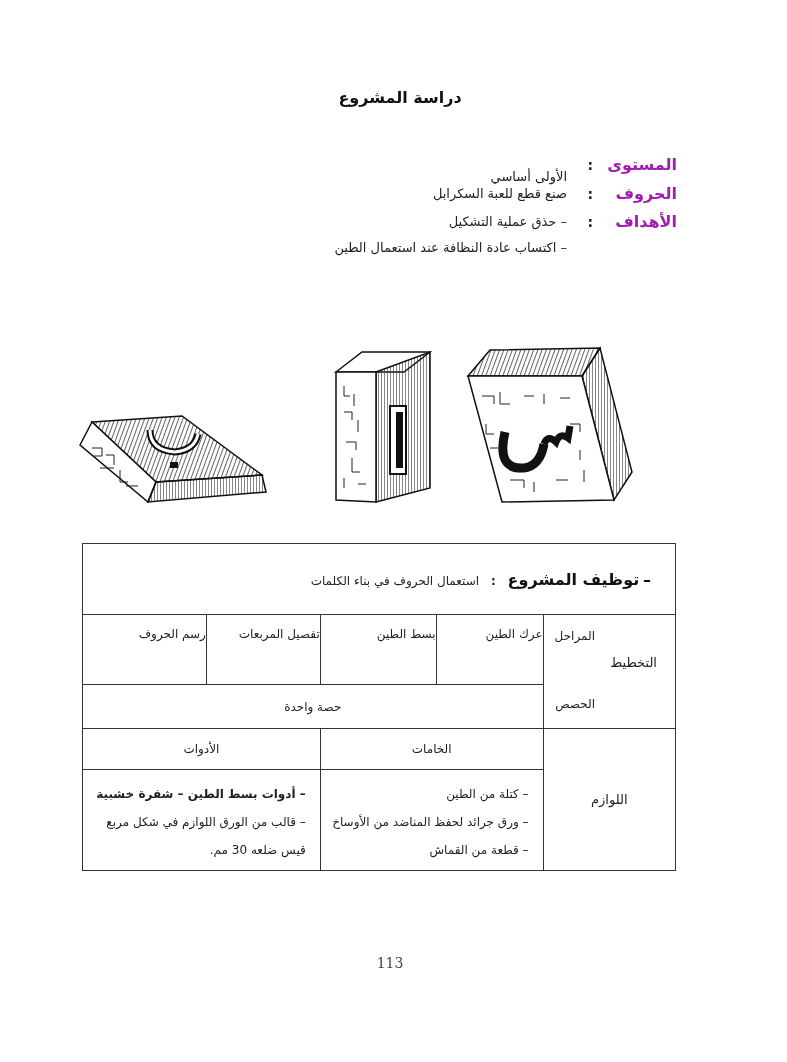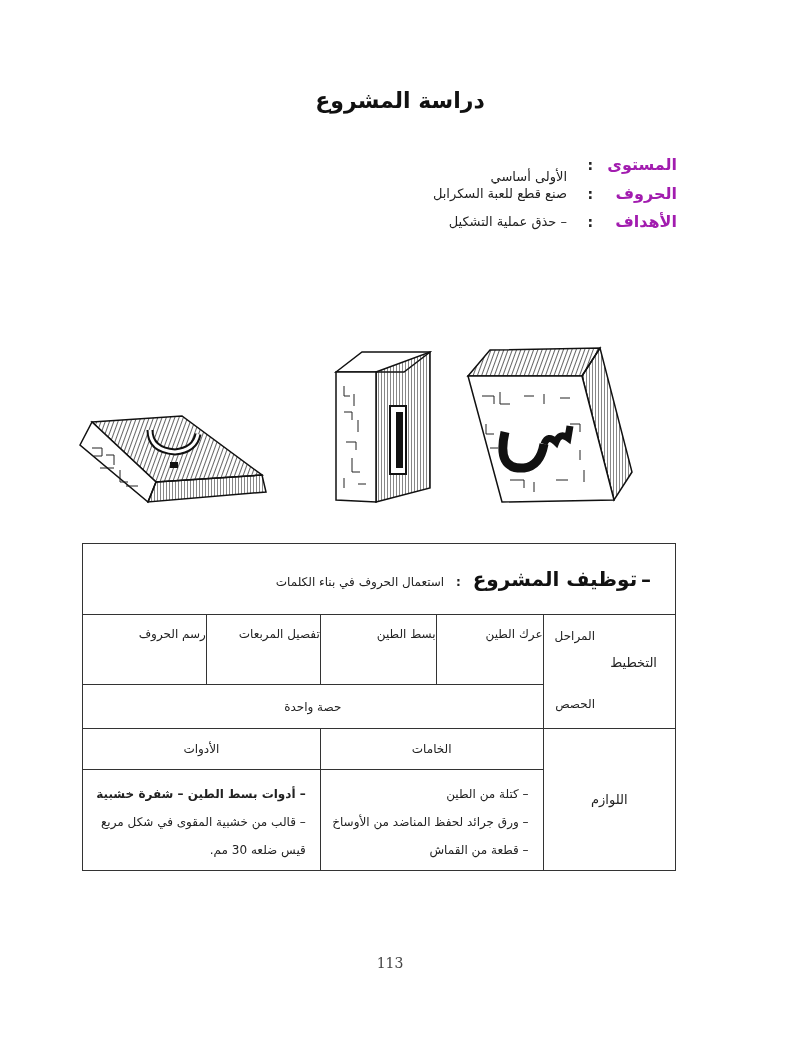--- a/index.html
+++ b/index.html
@@ -3,37 +3,37 @@
 <meta charset="utf-8">
 <style>
   html, body { margin: 0; padding: 0; }
   body {
     width: 787px; height: 1062px; position: relative; overflow: hidden;
     background: #ffffff; color: #1a1a1a;
     font-family: "DejaVu Sans", sans-serif;
   }
   .page-title {
     position: absolute; left: 300px; top: 88px; width: 200px; text-align: center;
-    font-size: 22px; font-weight: bold; direction: rtl; color: #111;
+    font-size: 16px; font-weight: bold; direction: rtl; color: #111;
   }
   .info { position: absolute; direction: rtl; font-size: 13px; color: #222; }
   .info .label { position: absolute; right: 0; font-weight: bold; font-size: 16px; color: #a21caf; white-space: nowrap; }
   .info .colon { position: absolute; font-weight: bold; font-size: 14px; }
   .info .value { position: absolute; white-space: nowrap; }
 
   .illus { position: absolute; }
 
   table.plan {
     position: absolute; left: 82px; top: 543px; width: 594px; border-collapse: collapse;
     direction: rtl; font-size: 12px; color: #222;
   }
   table.plan td { border: 1.5px solid #333; padding: 0; vertical-align: middle; }
   .row-usage td { height: 70px; }
   .usage-line { padding-right: 24px; white-space: nowrap; }
-  .usage-label { font-weight: bold; font-size: 20px; color: #111; margin-top: 27px; }
+  .usage-label { font-weight: bold; font-size: 16px; color: #111; margin-top: 27px; }
   .usage-colon { font-weight: bold; margin: 0 8px; }
   .stage-cell { text-align: right; height: 57px; vertical-align: top !important; padding-top: 12px !important; margin-left: 24px; }
   .planning-head { position: relative; width: 136px; }
   .ph-stages { position: absolute; right: 80px; top: 14px; white-space: nowrap; }
   .ph-planning { position: absolute; right: 18px; top: 40px; white-space: nowrap; font-size: 13px; }
   .ph-sessions { position: absolute; right: 80px; top: 82px; white-space: nowrap; }
   .sessions-cell { text-align: center; height: 43px; }
   .mat-head { text-align: center; height: 40px; }
   .needs-cell { text-align: center; font-size: 13px; margin-left: 44px; }
   .list { padding: 10px 14px 6px 8px; }
@@ -56,20 +56,21 @@
 </div>
 <div class="info" style="right:110px; top:184px; width:260px; height:20px;">
   <span class="label">الحروف</span>
   <span class="colon" style="right:84px; top:2px;">:</span>
   <span class="value" style="right:110px; top:2px;">صنع قطع للعبة السكرابل</span>
 </div>
 <div class="info" style="right:110px; top:212px; width:340px; height:50px;">
   <span class="label">الأهداف</span>
   <span class="colon" style="right:84px; top:2px;">:</span>
   <span class="value" style="right:110px; top:2px;">– حذق عملية التشكيل</span>
+  <span class="value" style="right:110px; top:28px;">– اكتساب عادة النظافة عند استعمال الطين</span>
 </div>
 
 <svg class="illus" style="left:70px; top:400px;" width="220" height="110" viewBox="0 0 220 110">
   <defs>
     <pattern id="hatch1" width="4" height="4" patternUnits="userSpaceOnUse" patternTransform="rotate(20)">
       <line x1="0" y1="0" x2="0" y2="4" stroke="#222" stroke-width="1.4"></line>
     </pattern>
     <pattern id="hatch2" width="3" height="3" patternUnits="userSpaceOnUse">
       <line x1="0" y1="0" x2="0" y2="3" stroke="#222" stroke-width="1.1"></line>
     </pattern>
@@ -136,21 +137,21 @@
     <td colspan="2" style="vertical-align:top;">
       <div class="list">
         <div>– كتلة من الطين</div>
         <div>– ورق جرائد لحفظ المناضد من الأوساخ</div>
         <div>– قطعة من القماش</div>
       </div>
     </td>
     <td colspan="2" class="tools" style="vertical-align:top;">
       <div class="list">
         <div>– أدوات بسط الطين – شفرة خشبية</div>
-        <div>– قالب من خشبية المقوى في شكل مربع</div>
+        <div>– قالب من الورق اللوازم في شكل مربع</div>
         <div>قيس ضلعه 30 مم.</div>
       </div>
     </td>
   </tr>
 </tbody>
   </table>
 
 <div class="page-number">113</div>
 
 </body></html>

